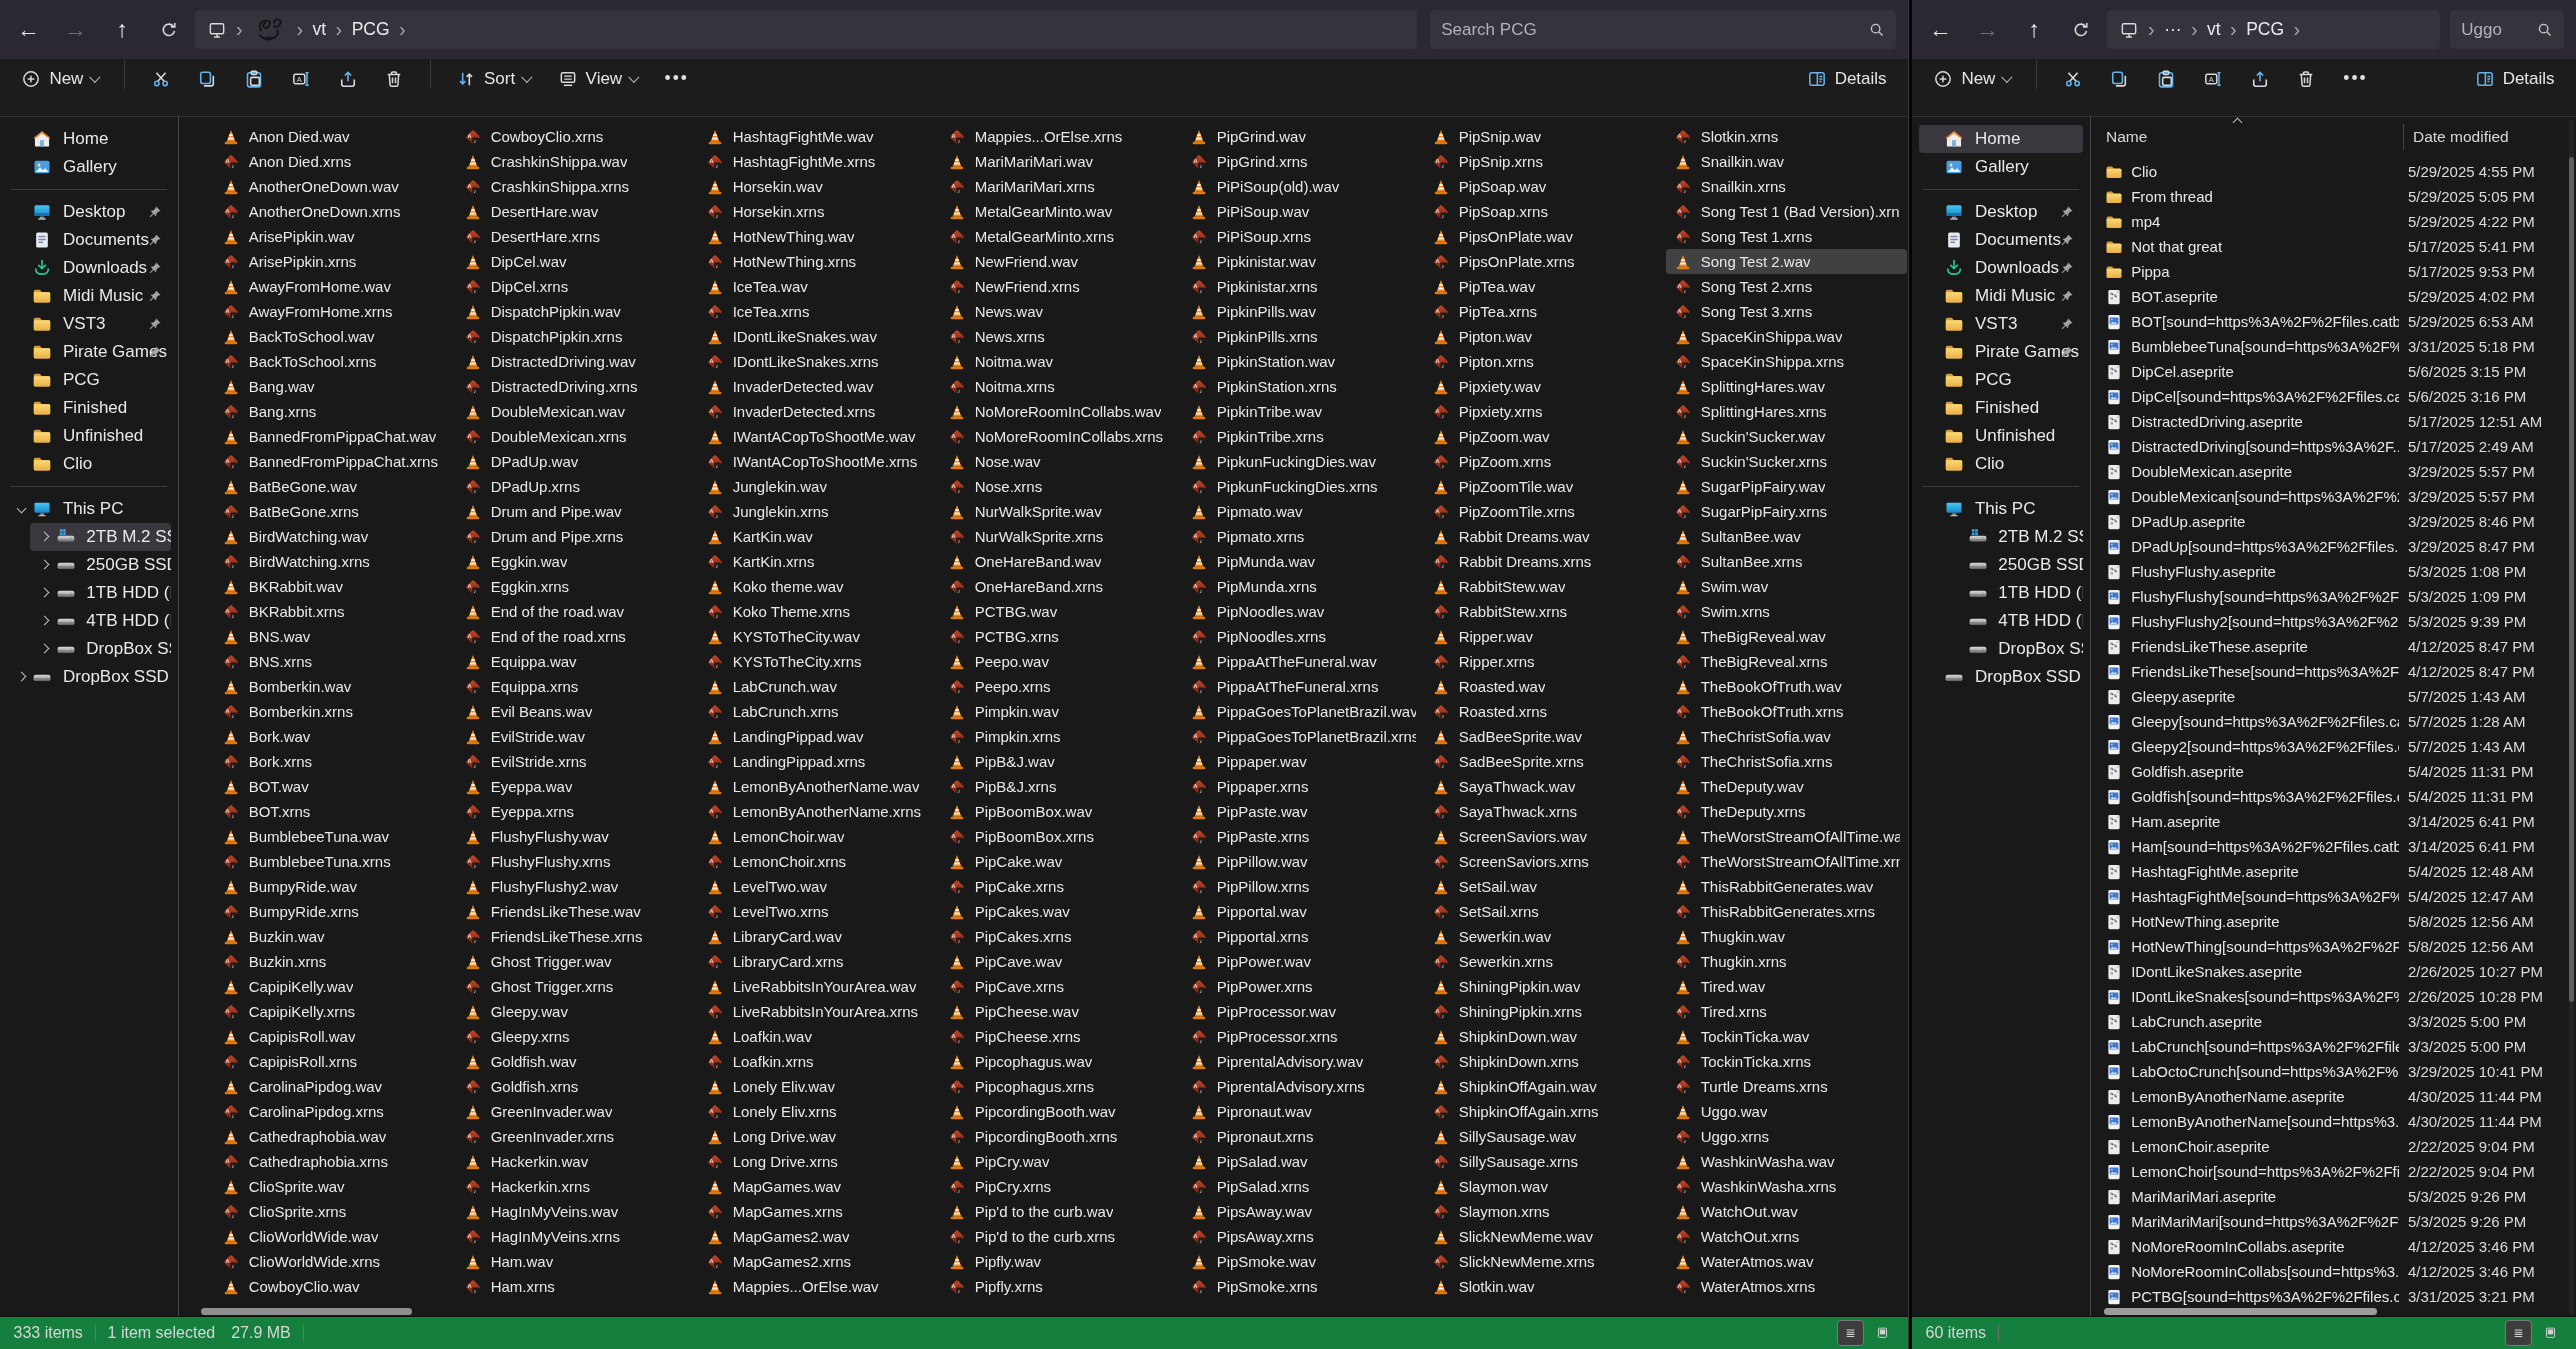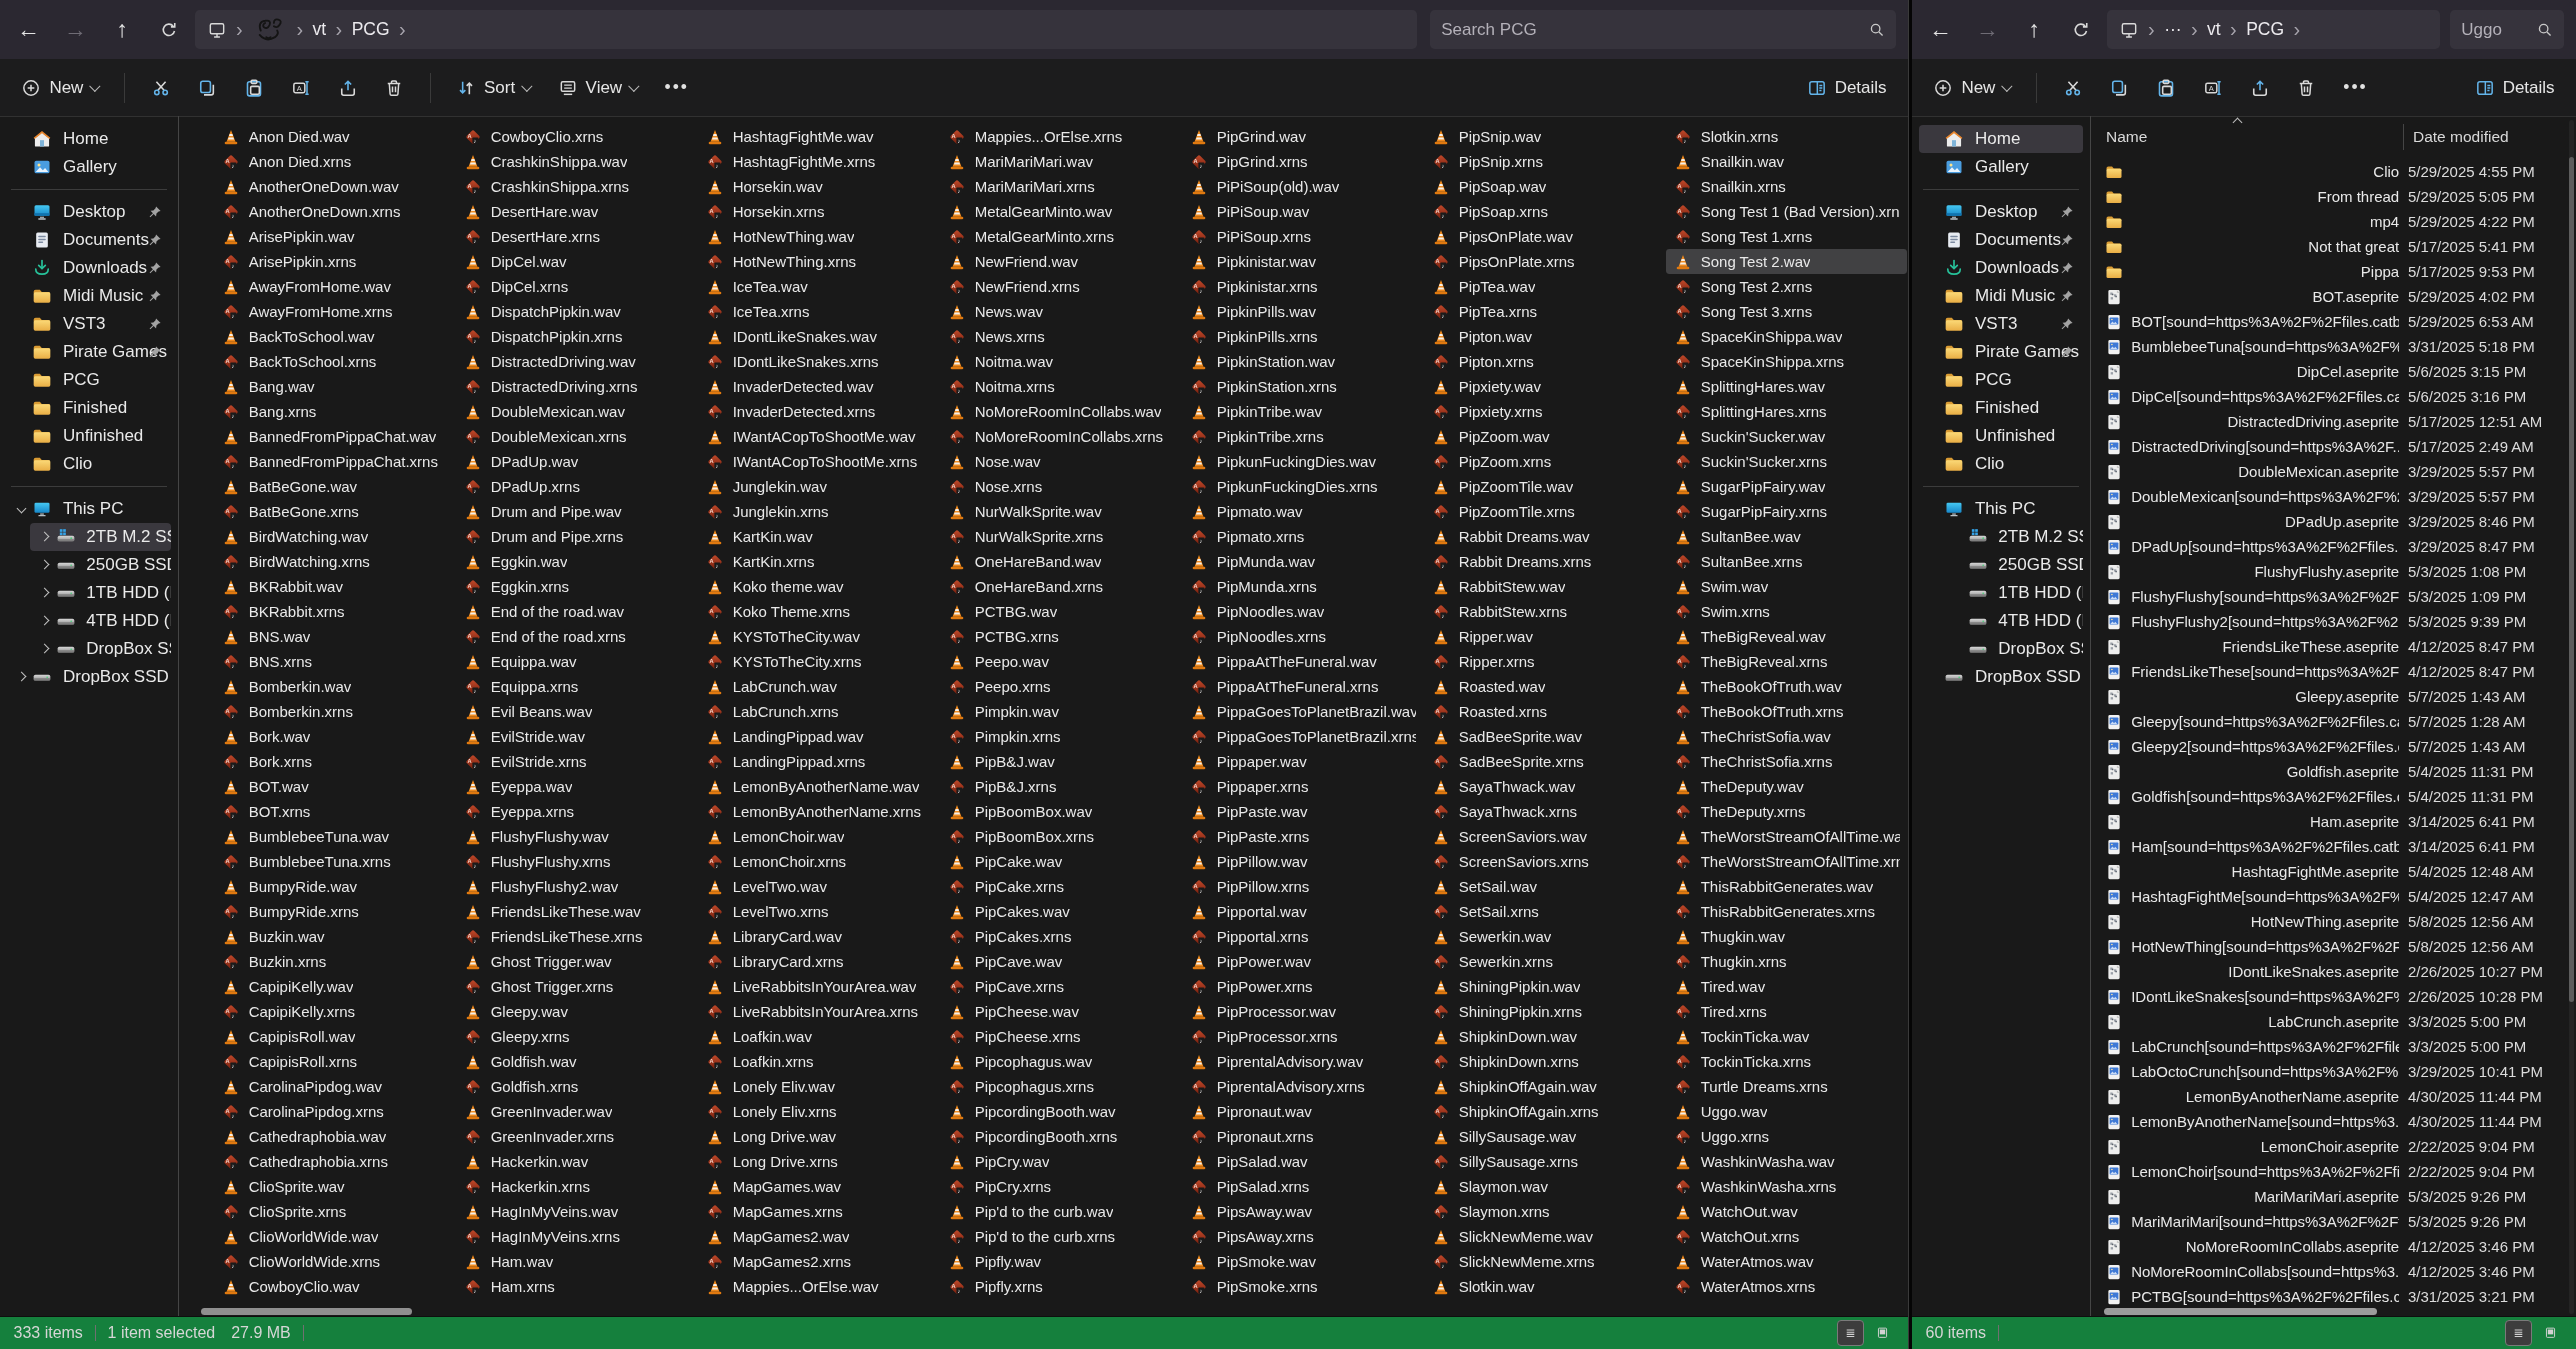--- a/index.html
+++ b/index.html
@@ -22,33 +22,33 @@
   .searchbox{height:39px;background:#36333c;border-radius:4.7px;display:flex;align-items:center;
              padding:0 10.8px;gap:24px;overflow:hidden;}
   #win-left .searchbox{width:444px;margin-left:9.4px;}
   #win-right .searchbox{width:92px;margin-left:6.7px;flex:none;}
   .ph{color:#b4b1b9;font-size:17px;white-space:nowrap;overflow:hidden;flex:1;}
   .ic24{width:20px;height:20px;flex:none;}
   .ic22{width:17.5px;height:17.5px;flex:none;}
   .scrb{width:35px;height:31px;flex:none;}
 
   
-  .toolbar{height:57px;background:#1c1c1d;border-bottom:0.7px solid #313131;display:flex;align-items:center;
+  .toolbar{height:57px;background:#1c1c1d;border-bottom:0.7px solid #313131;display:flex;align-items:flex-start;
            padding:0 12px;gap:8px;}
   .tbtn{display:flex;align-items:center;gap:8px;height:39px;padding:0 9.4px;border-radius:4px;
         background:transparent;border:none;color:#e6e6e6;font-size:17px;cursor:default;}
   .tbtn svg{width:20px;height:20px;}
   .tdiv{width:0.7px;height:30px;background:#3a3a3a;margin:0 8px;flex:none;}
   .tspacer{flex:1;}
   .dots{font-size:17.5px;letter-spacing:2px;color:#e0e0e0;}
   .cdown{width:6.7px;height:6.7px;border-right:1.3px solid #b9b9b9;border-bottom:1.3px solid #b9b9b9;
          transform:rotate(45deg) translate(-1.3px,-1.3px);display:inline-block;}
 
   
-  .wbody{position:absolute;top:116px;bottom:32px;left:0;right:0;display:flex;overflow:hidden;text-align:right;}
+  .wbody{position:absolute;top:116px;bottom:32px;left:0;right:0;display:flex;overflow:hidden;}
   .sidebar{width:178px;flex:none;padding-top:9.4px;border-right:0.7px solid #454545;overflow:hidden;}
   .side-item{height:28px;display:flex;align-items:center;margin:0 6.7px;padding-left:4px;border-radius:4px;
              position:relative;font-size:17px;color:#eaeaea;white-space:nowrap;}
   .side-item .chevbox{width:21.5px;flex:none;display:flex;justify-content:center;align-items:center;}
   .side-item.lvl1{margin-left:30px;}
   .side-item.sel{background:#3a383e;}
   .side-item svg.sic{width:20px;height:20px;flex:none;margin-right:10.8px;}
   .slabel{overflow:hidden;}
   .spin{position:absolute;right:8px;width:16px;height:16px;}
   .side-divider{height:0.7px;background:#3c3c3c;margin:8px 10.8px;}

